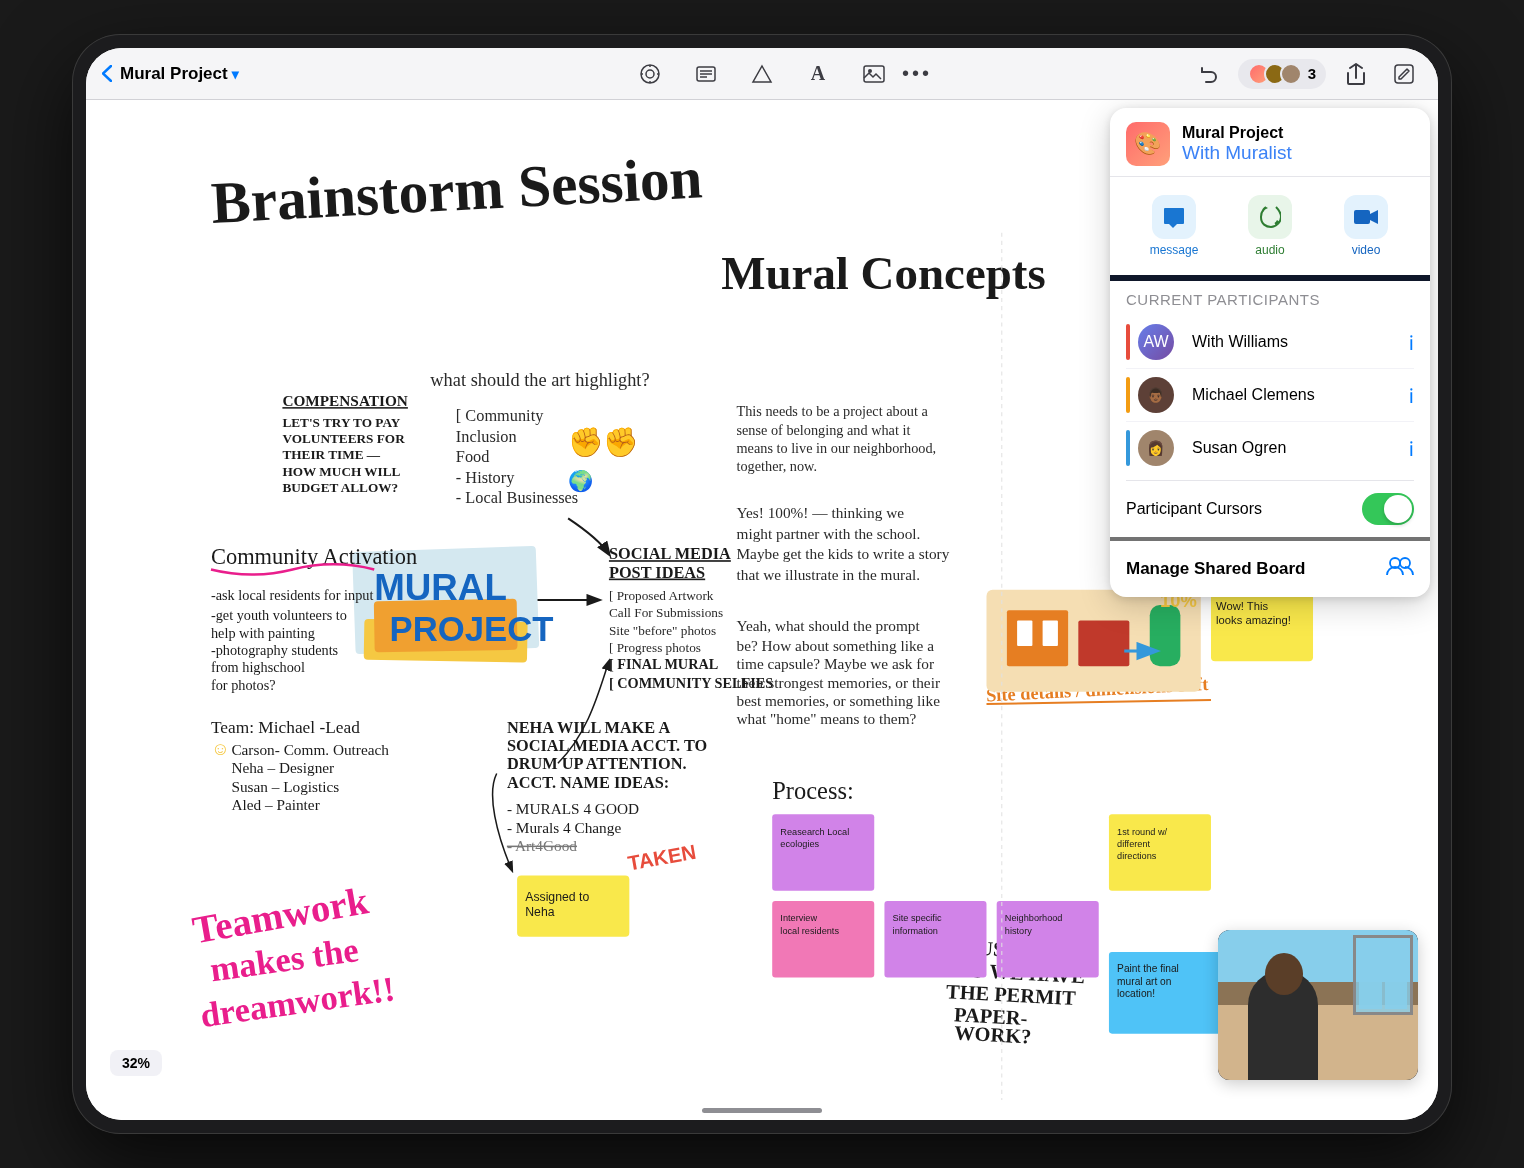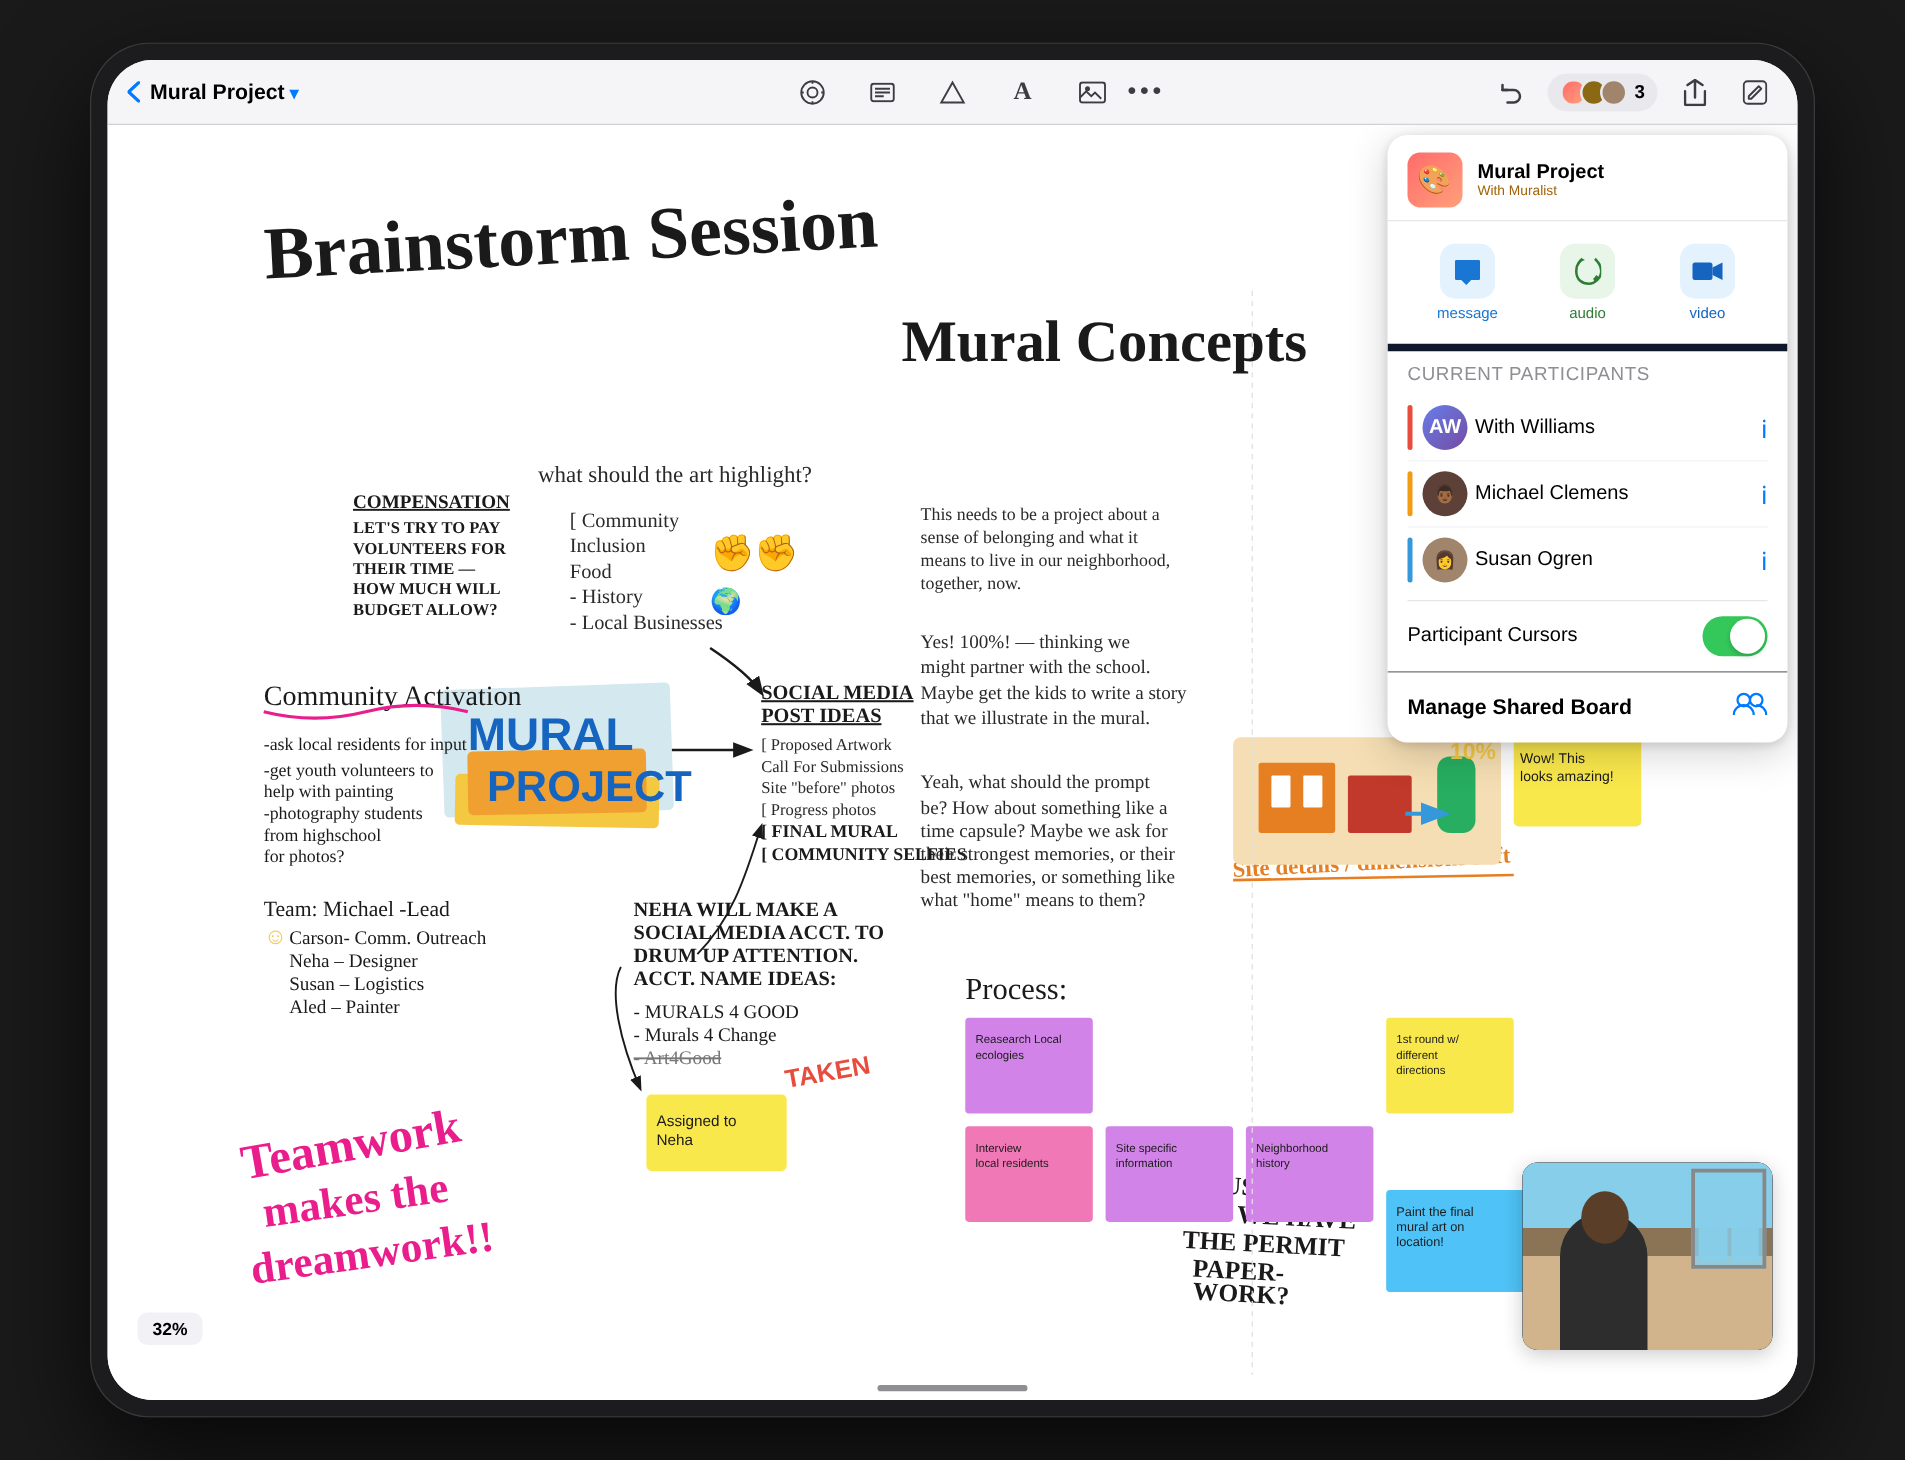--- a/index.html
+++ b/index.html
@@ -157,21 +157,21 @@
       border-radius: 10px;
       background: linear-gradient(135deg, #ff6b6b, #ffa07a);
       display: flex;
       align-items: center;
       justify-content: center;
       font-size: 22px;
       flex-shrink: 0;
     }
     .panel-header-text { flex: 1; }
     .panel-title { font-size: 16px; font-weight: 700; color: #000; }
-    .panel-subtitle { font-size: 11px; color: #a16207; }
+    .panel-subtitle { font-size: 19px; color: #3b82f6; }
     
     .comm-buttons {
       display: flex;
       padding: 10px 16px;
       gap: 0;
       border-bottom: 6px solid #0f172a;
     }
     .comm-btn {
       flex: 1;
       display: flex;
@@ -220,28 +220,28 @@
       align-items: center;
       padding: 8px 0;
       border-bottom: 1px solid #f2f2f7;
       cursor: pointer;
     }
     .participant-row:last-child { border-bottom: none; }
     .participant-avatar {
       width: 36px;
       height: 36px;
       border-radius: 50%;
-      margin-right: 6px;
+      margin-right: 18px;
       flex-shrink: 0;
       overflow: hidden;
       display: flex;
       align-items: center;
       justify-content: center;
       font-size: 16px;
-      font-weight: 700;
+      font-weight: 400;
       color: white;
     }
     .participant-indicator {
       width: 4px;
       height: 36px;
       border-radius: 2px;
       margin-right: 8px;
       flex-shrink: 0;
     }
     .participant-name {
@@ -257,21 +257,21 @@
     .panel-divider {
       height: 1px;
       background: #e5e5ea;
       margin: 0 16px;
     }
     
     .toggle-row {
       display: flex;
       align-items: center;
       padding: 12px 16px;
-      border-bottom: 1px solid #737373;
+      border-bottom: 4px solid #737373;
     }
     .toggle-label {
       flex: 1;
       font-size: 16px;
       color: #000;
     }
     .toggle-switch {
       width: 52px;
       height: 32px;
       background: #34c759;

